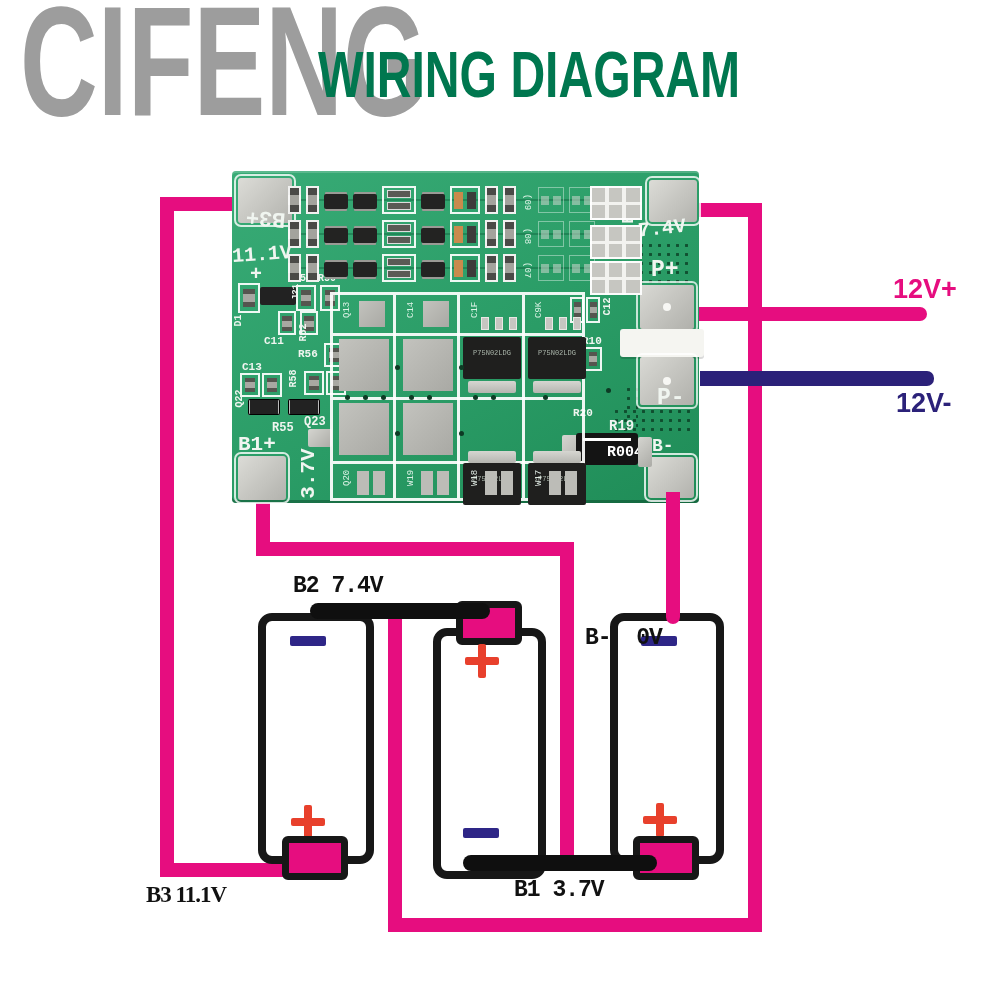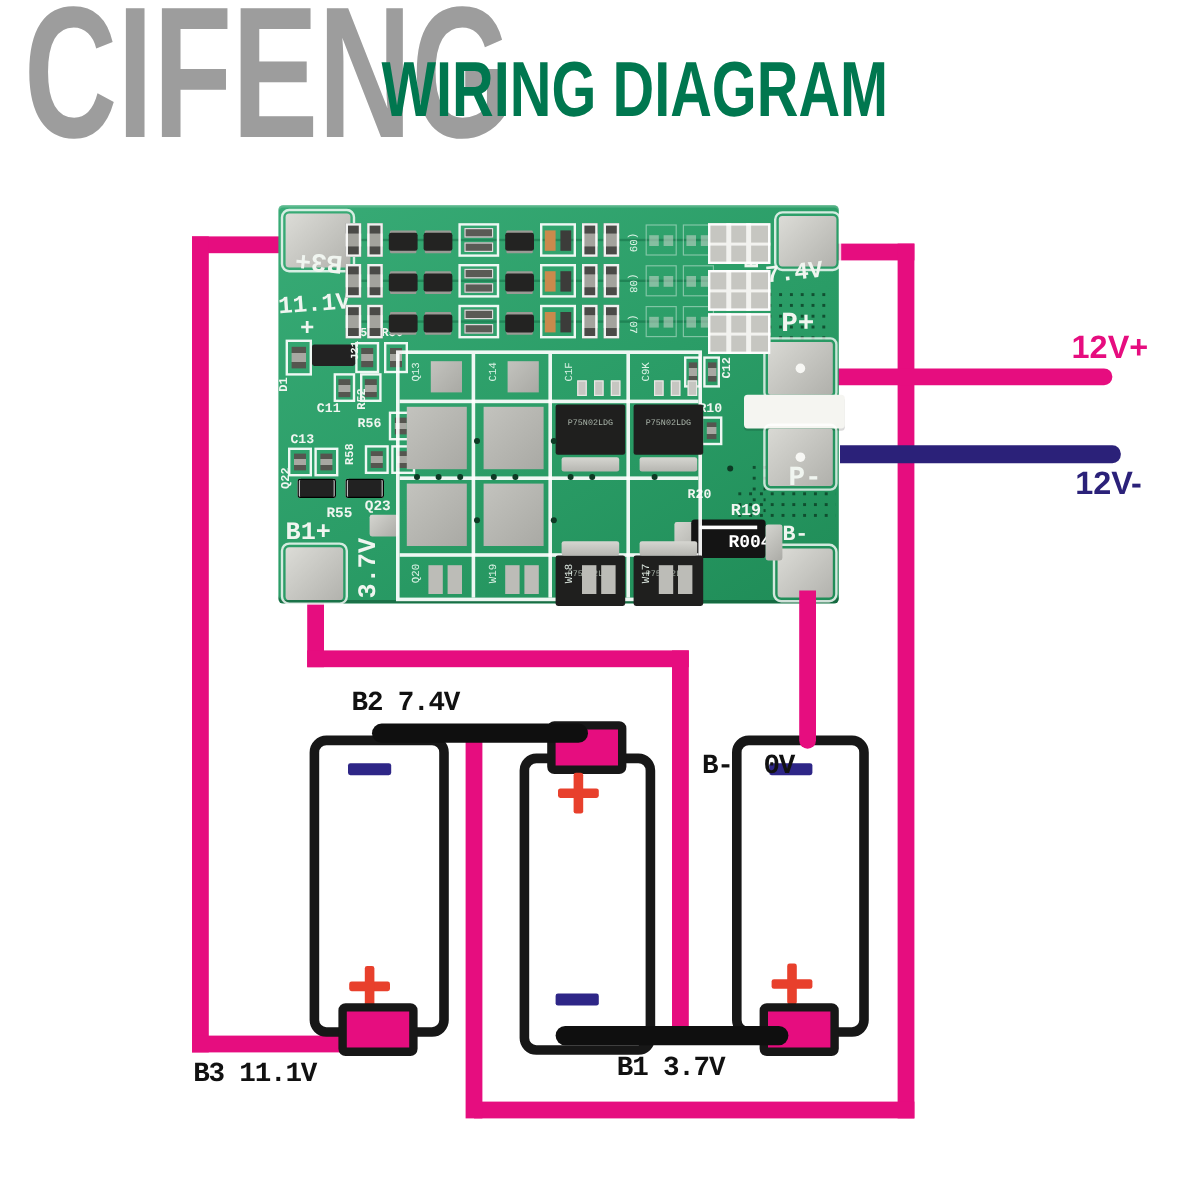--- a/index.html
+++ b/index.html
@@ -372,19 +372,19 @@
   <div class="plus" style="left:643px;top:803px;"></div>
   <div class="nub" style="left:633px;top:836px;width:52px;height:30px;"></div>
 
   <div class="bus" style="left:310px;top:603px;width:180px;"></div>
   <div class="bus" style="left:463px;top:855px;width:194px;"></div>
 
   <div class="wire pink cap-b toplayer" style="left:666px;top:492px;width:14px;height:132px;"></div>
 
   <div class="nodelbl" style="left:293px;top:573px;">B2 7.4V</div>
   <div class="nodelbl" style="left:585px;top:579px;margin-top:46px;">B-  0V</div>
-  <div class="nodelbl" style="left:161px;top:882px;">B3 11.1V</div>
+  <div class="nodelbl" style="left:146px;top:882px;font-family:Liberation Serif, serif;">B3 11.1V</div>
   <div class="nodelbl" style="left:514px;top:877px;">B1 3.7V</div>
 
   <div class="vlbl" style="left:893px;top:274px;color:#e60d7f;">12V+</div>
   <div class="vlbl" style="left:896px;top:388px;color:#2b2179;">12V-</div>
 
 </div>
 
 </body></html>

